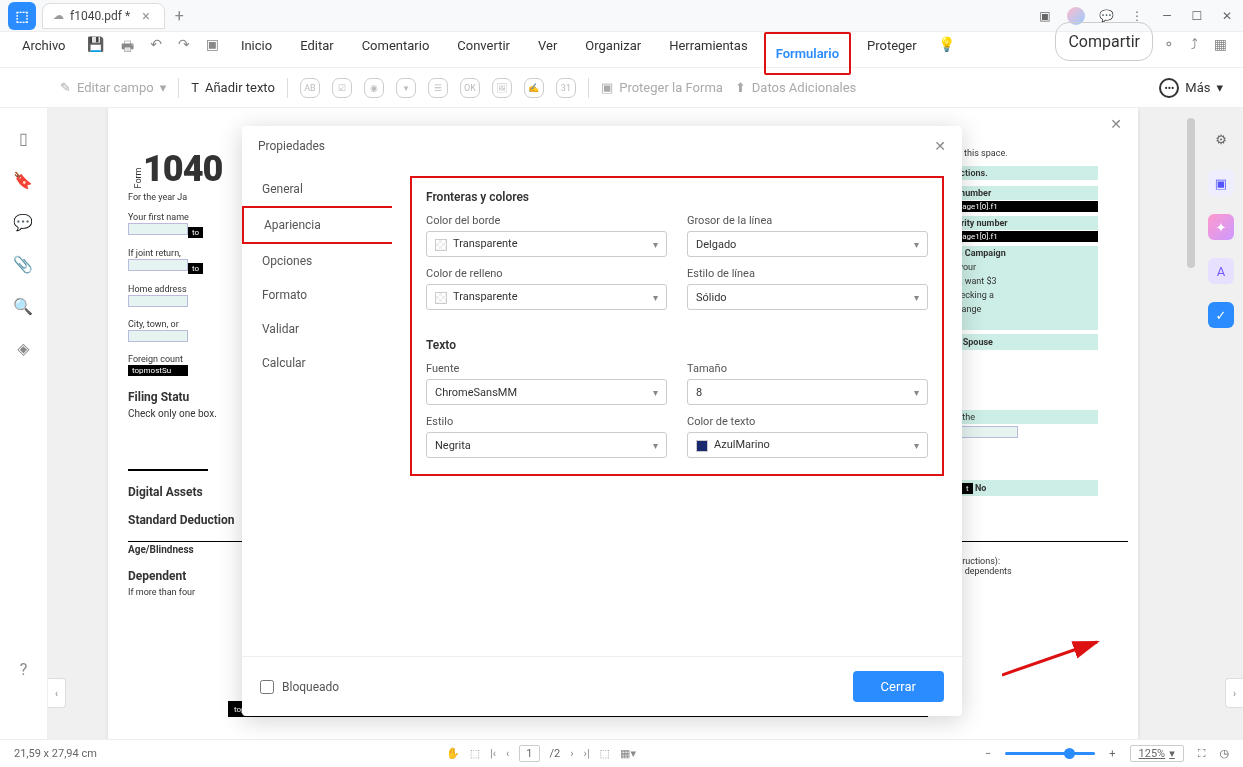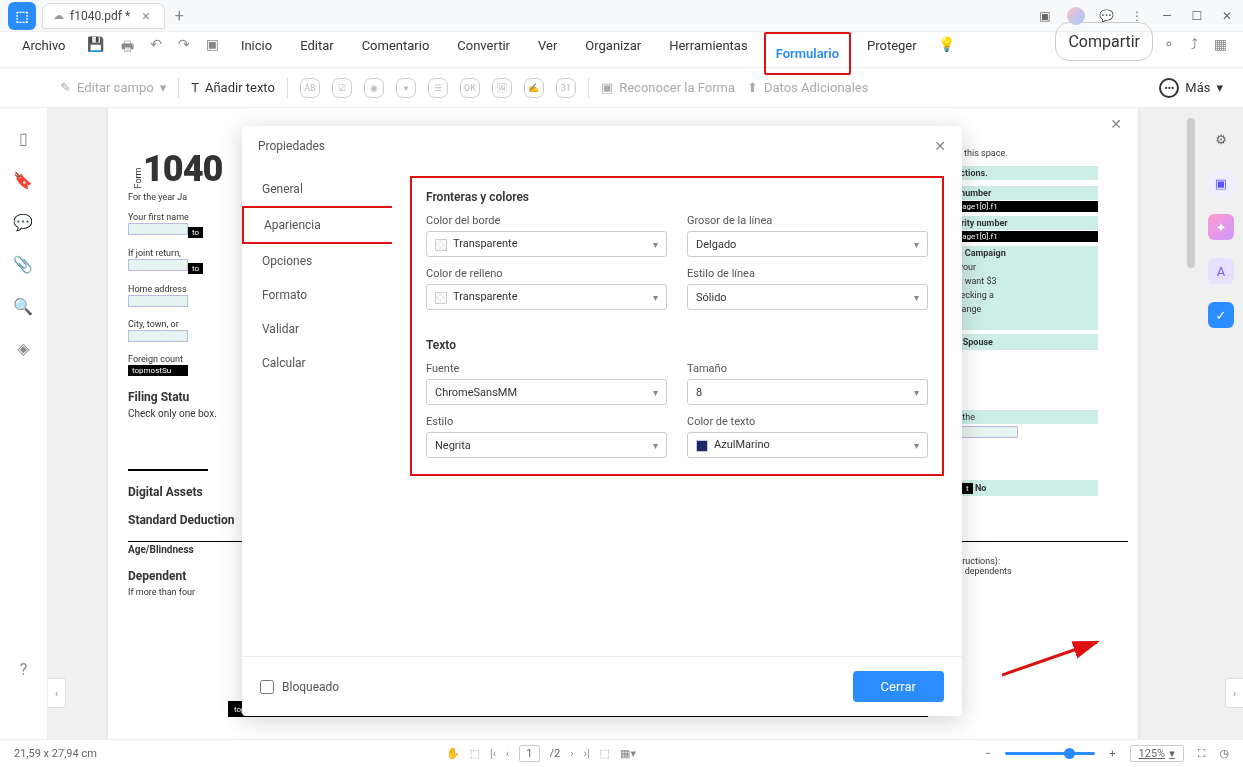--- a/index.html
+++ b/index.html
@@ -158,21 +158,21 @@
   <span class="tico">AB</span>
   <span class="tico">☑</span>
   <span class="tico">◉</span>
   <span class="tico">▾</span>
   <span class="tico">☰</span>
   <span class="tico">OK</span>
   <span class="tico">🖼</span>
   <span class="tico">✍</span>
   <span class="tico">31</span>
   <span class="tsep"></span>
-  <span class="tbtn">▣ <span>Reconocer la Forma</span></span>
+  <span class="tbtn">▣ <span>Proteger la Forma</span></span>
   <span class="tbtn">⬆ <span>Datos Adicionales</span></span>
   <div class="more">
     <span class="more-circ">•••</span>
     <span>Más</span> ▾
   </div>
 </div>
 
 <div class="main">
   <div class="sidebar">
     <span class="sico">▯</span>

